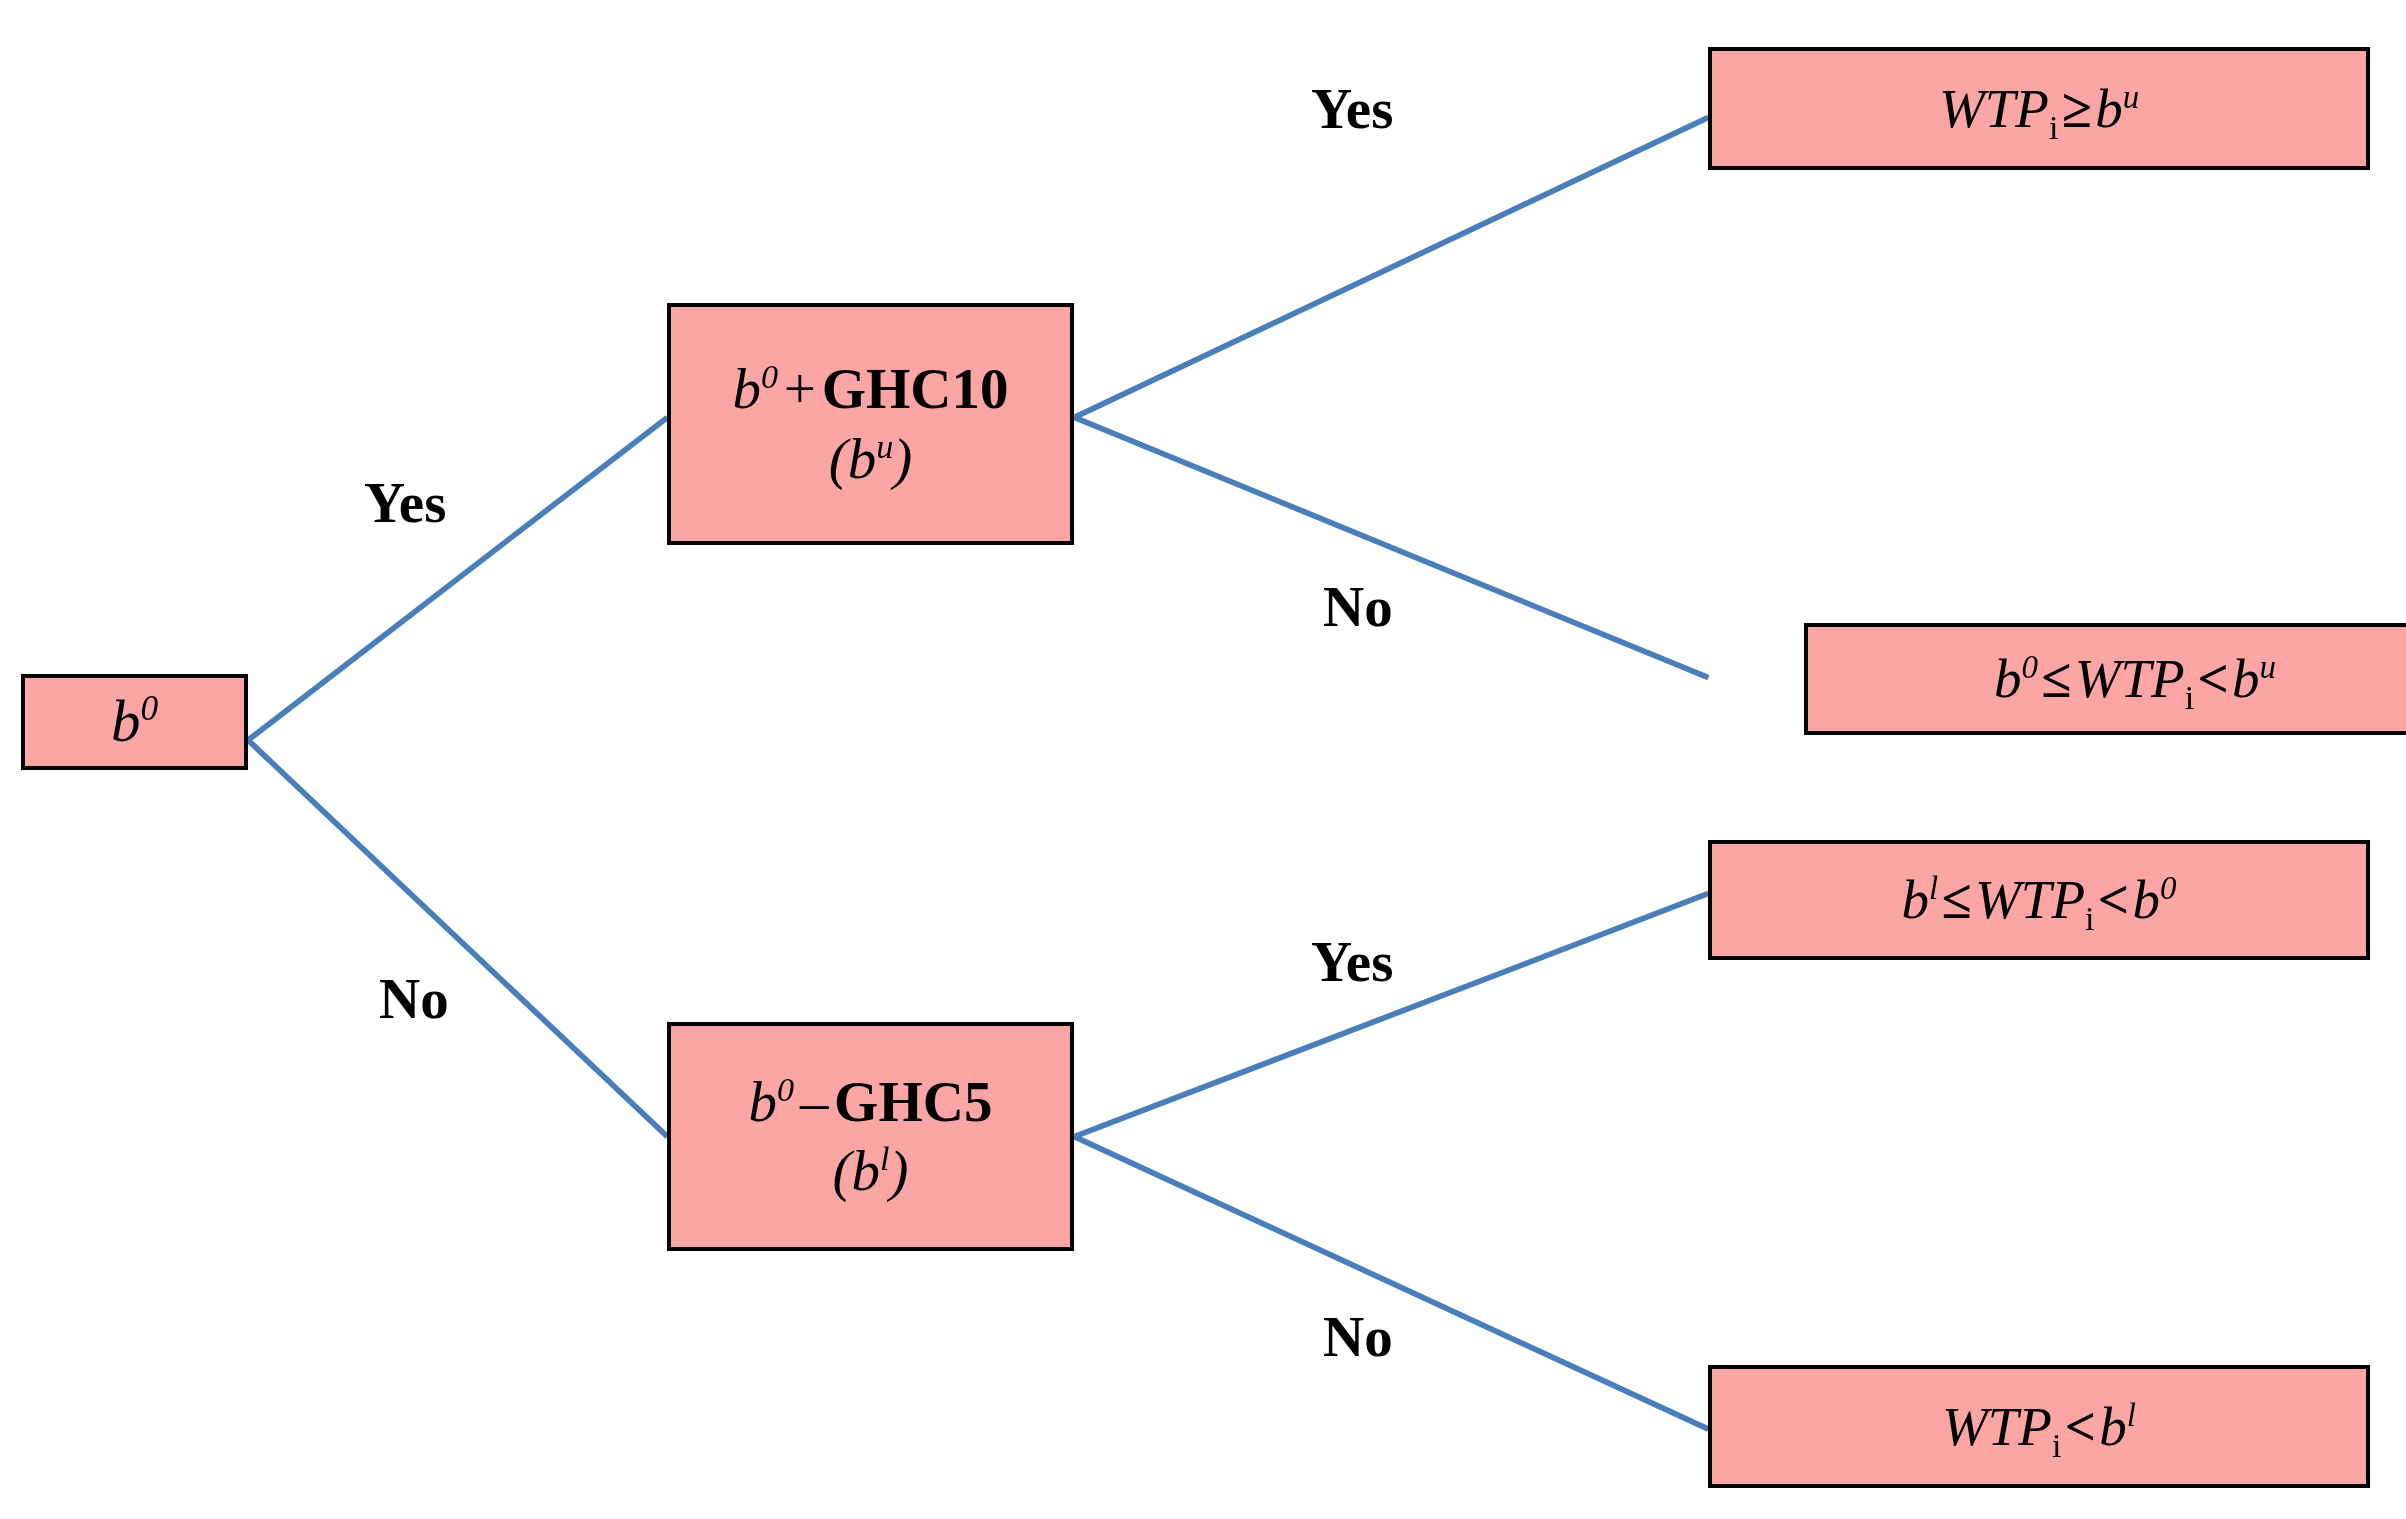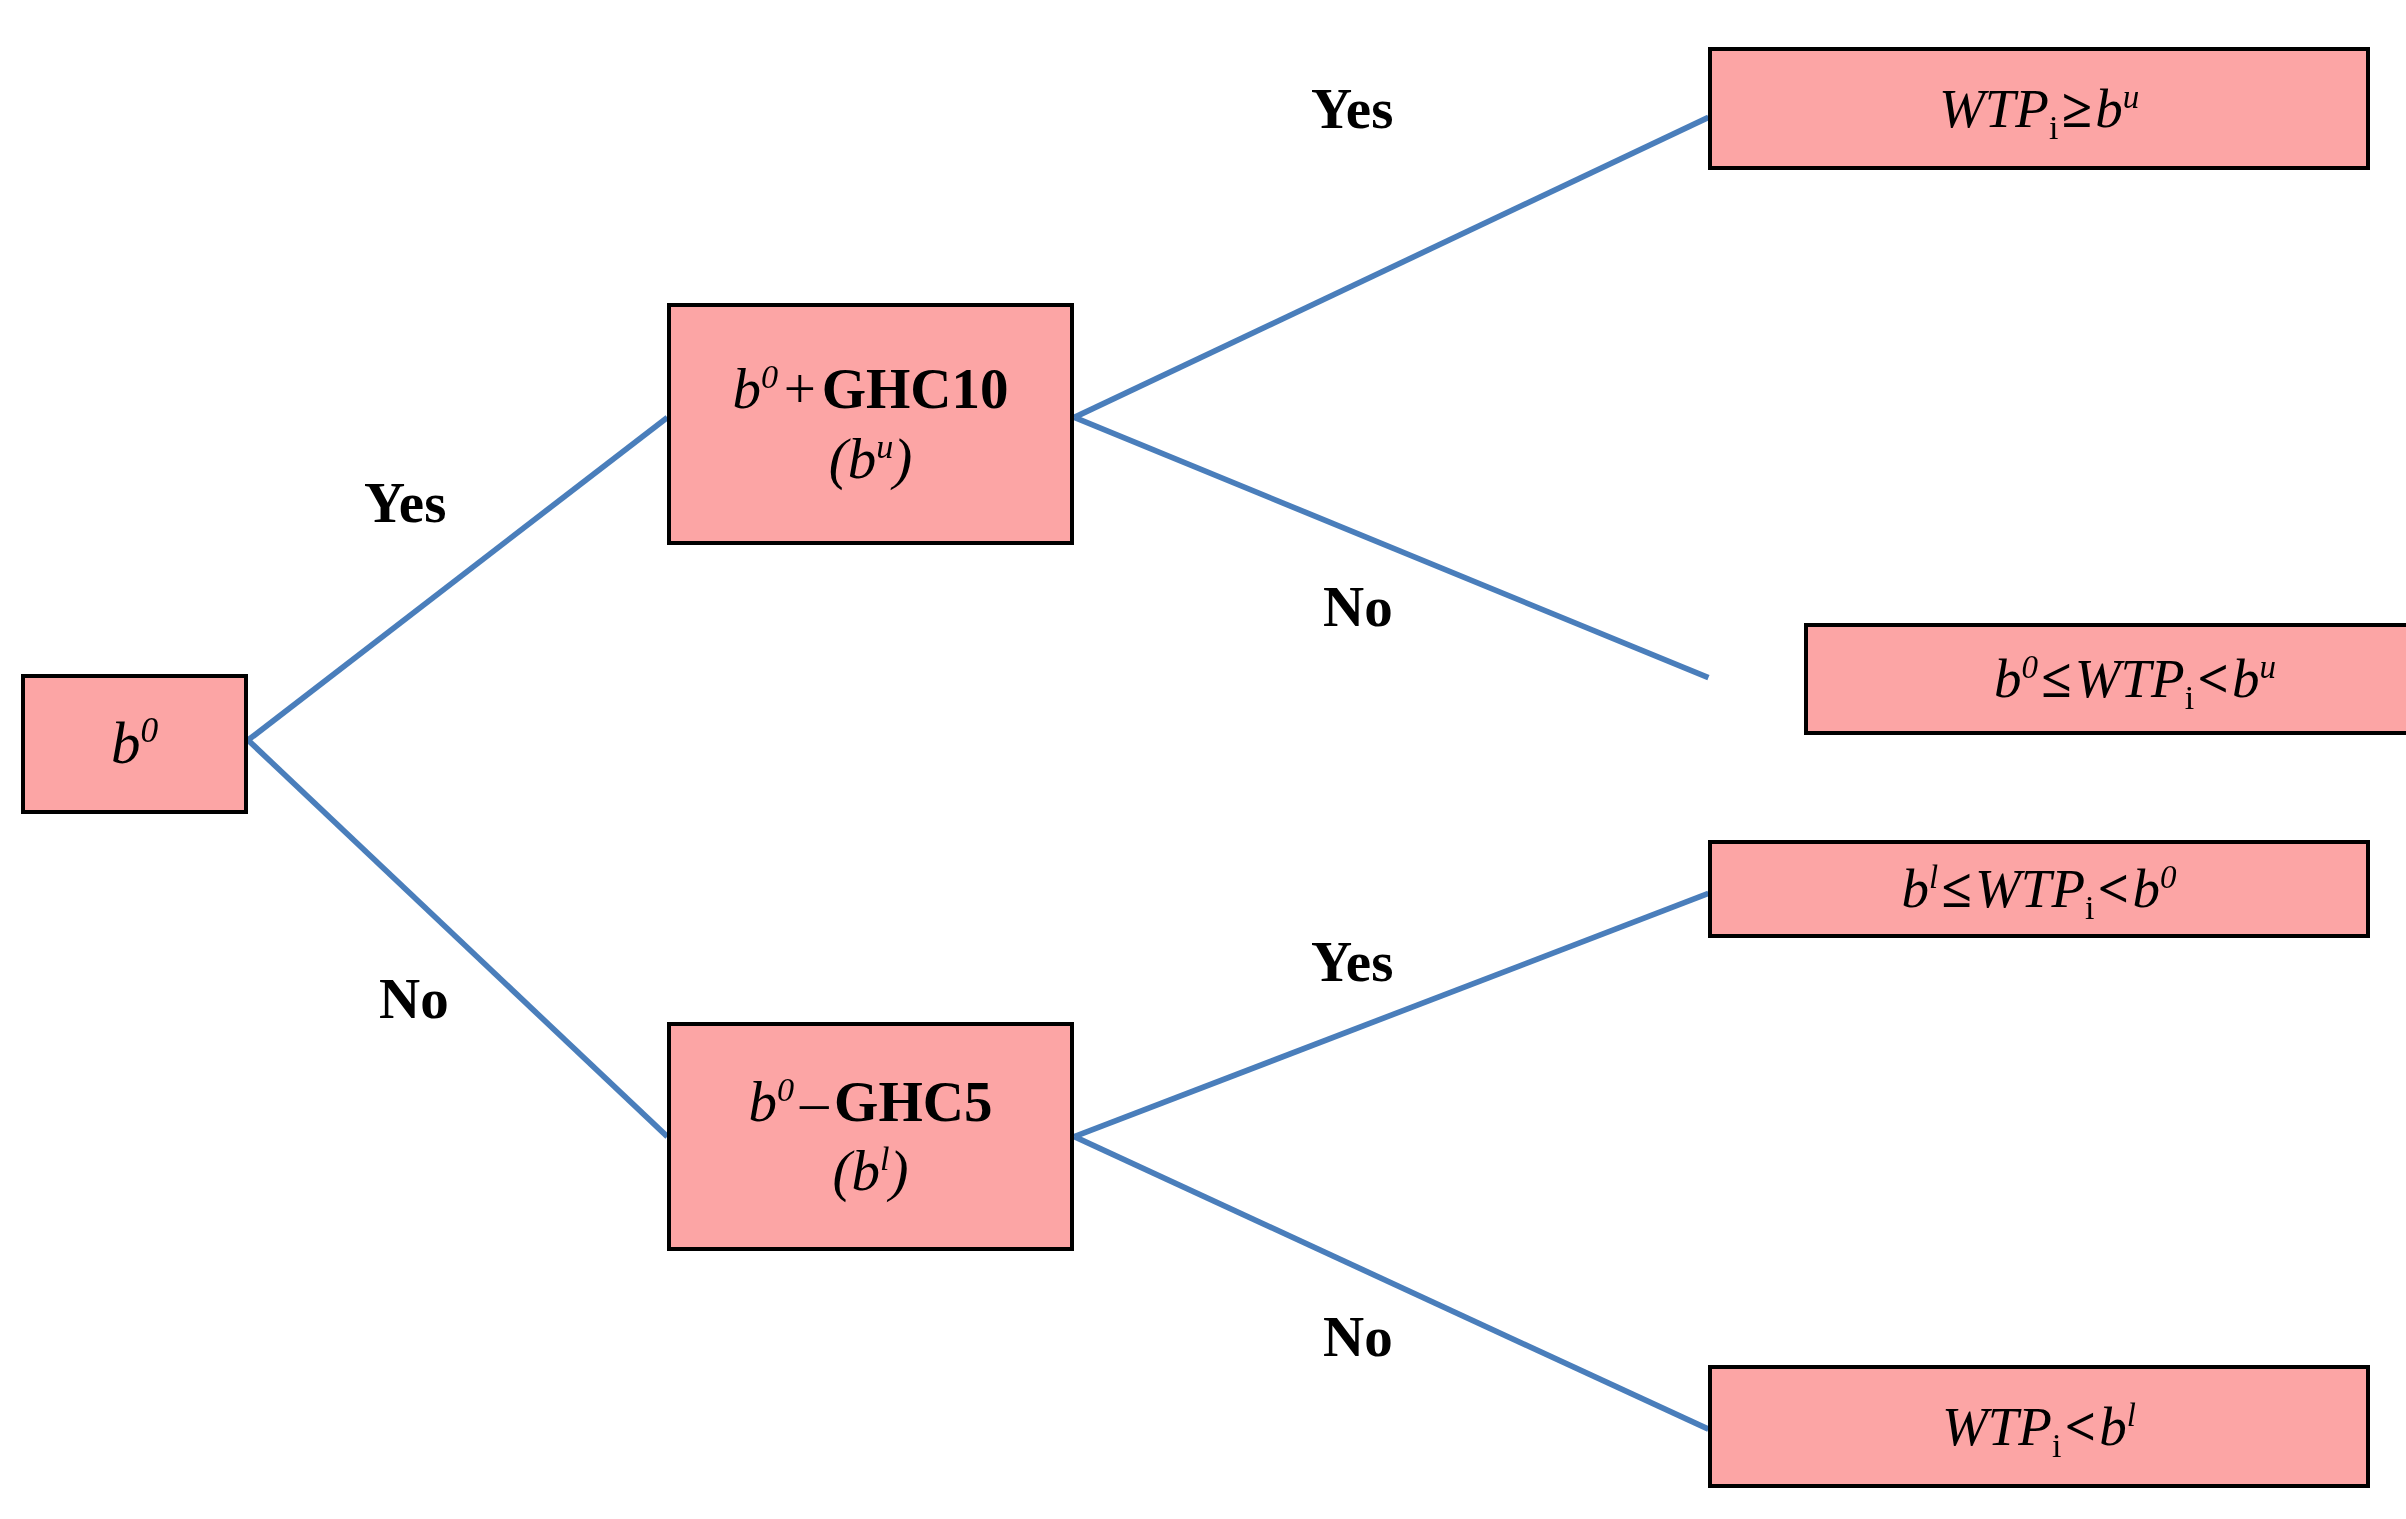--- a/index.html
+++ b/index.html
@@ -91,21 +91,21 @@
 
   <svg id="edges-layer" viewBox="0 0 2543 1606" width="2407" height="1520" xmlns="http://www.w3.org/2000/svg">
     <line x1="262" y1="782" x2="705" y2="441" stroke="#4A7EBB" stroke-width="6"></line>
     <line x1="262" y1="782" x2="705" y2="1201" stroke="#4A7EBB" stroke-width="6"></line>
     <line x1="1135" y1="441" x2="1805" y2="124" stroke="#4A7EBB" stroke-width="6"></line>
     <line x1="1135" y1="441" x2="1805" y2="716" stroke="#4A7EBB" stroke-width="6"></line>
     <line x1="1135" y1="1201" x2="1805" y2="944" stroke="#4A7EBB" stroke-width="6"></line>
     <line x1="1135" y1="1201" x2="1805" y2="1510" stroke="#4A7EBB" stroke-width="6"></line>
   </svg>
 
-  <div class="node-box" style="left:21px; top:674px; width:227px; height:140px; font-size:59px;">
+  <div class="node-box" style="left:21px; top:674px; width:227px; height:96px; font-size:59px;">
     <div class="node-line">
       <span class="mvar">b</span><span class="msup">0</span>
     </div>
   </div>
 
   <div class="node-box" style="left:667px; top:303px; width:407px; height:242px; font-size:57px;">
     <div class="node-line">
       <span class="mvar">b</span><span class="msup">0</span><span class="mop">+</span><span class="bold-term">GHC10</span>
     </div>
     <div class="node-line" style="margin-top:9.5px;">
@@ -127,21 +127,21 @@
       <span class="mvar">WTP</span><span class="msub-i">i</span><span class="mrel">≥</span><span class="mvar">b</span><span class="msup">u</span>
     </div>
   </div>
 
   <div class="node-box" style="left:1804px; top:623px; width:662px; height:112px; font-size:55px;">
     <div class="node-line">
       <span class="mvar">b</span><span class="msup">0</span><span class="mrel">≤</span><span class="mvar">WTP</span><span class="msub-i">i</span><span class="mrel">&lt;</span><span class="mvar">b</span><span class="msup">u</span>
     </div>
   </div>
 
-  <div class="node-box" style="left:1708px; top:840px; width:662px; height:98px; font-size:55px;">
+  <div class="node-box" style="left:1708px; top:840px; width:662px; height:120px; font-size:55px;">
     <div class="node-line">
       <span class="mvar">b</span><span class="msup">l</span><span class="mrel">≤</span><span class="mvar">WTP</span><span class="msub-i">i</span><span class="mrel">&lt;</span><span class="mvar">b</span><span class="msup">0</span>
     </div>
   </div>
 
   <div class="node-box" style="left:1708px; top:1365px; width:662px; height:123px; font-size:55px;">
     <div class="node-line">
       <span class="mvar">WTP</span><span class="msub-i">i</span><span class="mrel">&lt;</span><span class="mvar">b</span><span class="msup">l</span>
     </div>
   </div>

